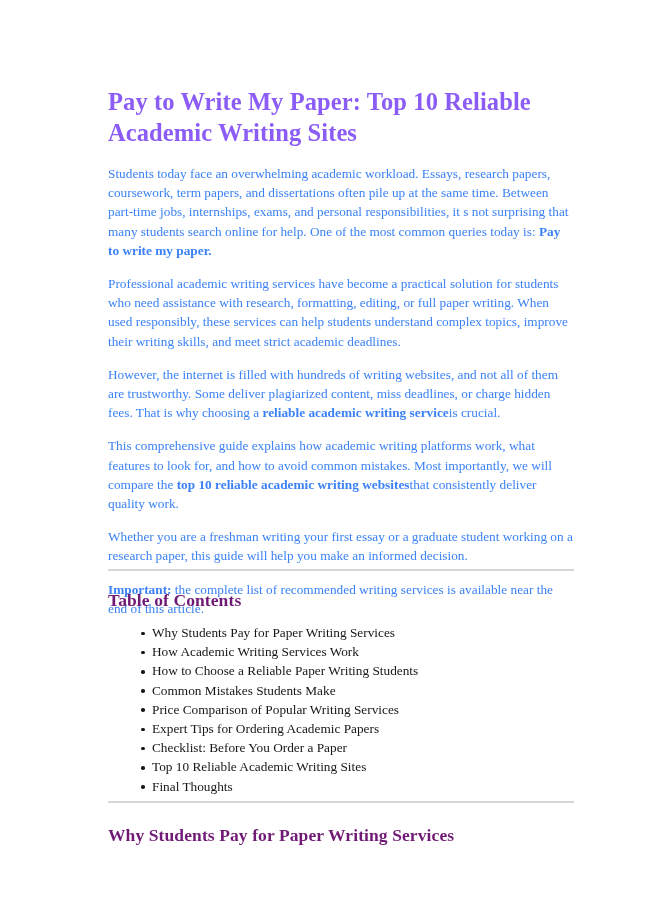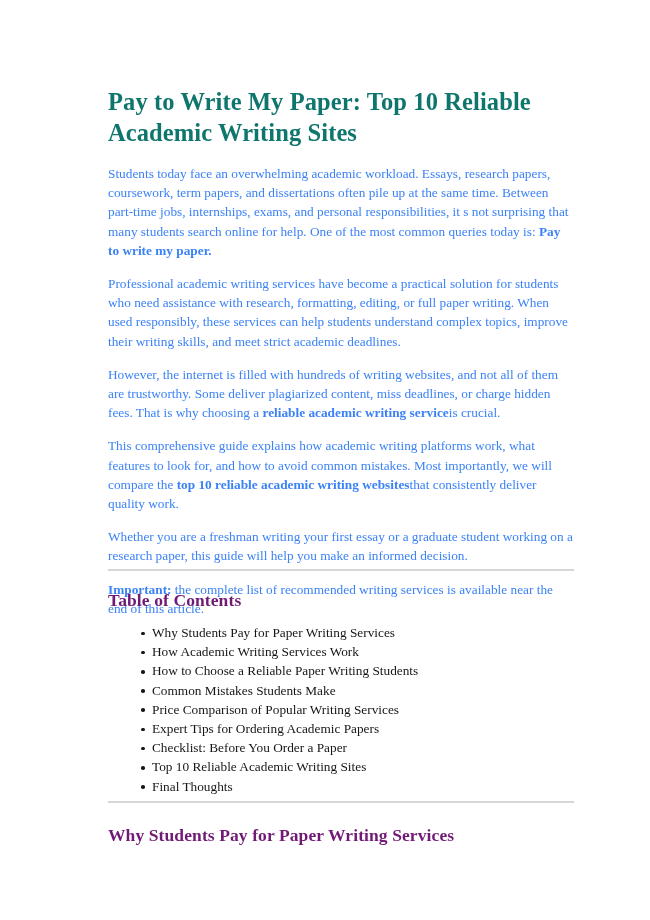--- a/index.html
+++ b/index.html
@@ -31,21 +31,21 @@
     width: 466px;
   }
 
   
   .doc-title {
     font-size: 24.5px;
     line-height: 31px;
     font-weight: bold;
     margin: 0 0 16px 0;
     letter-spacing: 0.1px;
-    color: #0f766e;
+    color: #8b5cf6;
   }
 
   .section-heading {
     font-size: 17.5px;
     line-height: 24px;
     font-weight: bold;
     margin: 0;
     color: #701a75;
     letter-spacing: 0.1px;
   }

